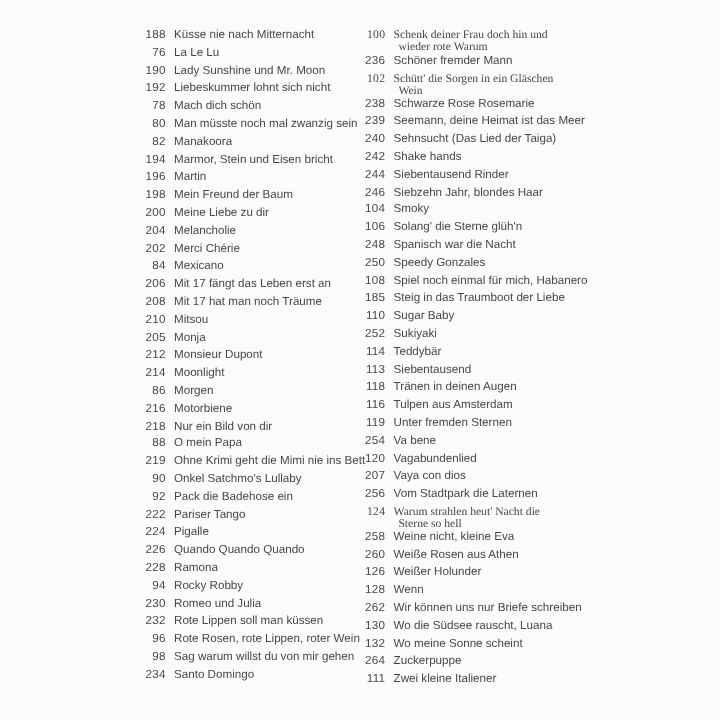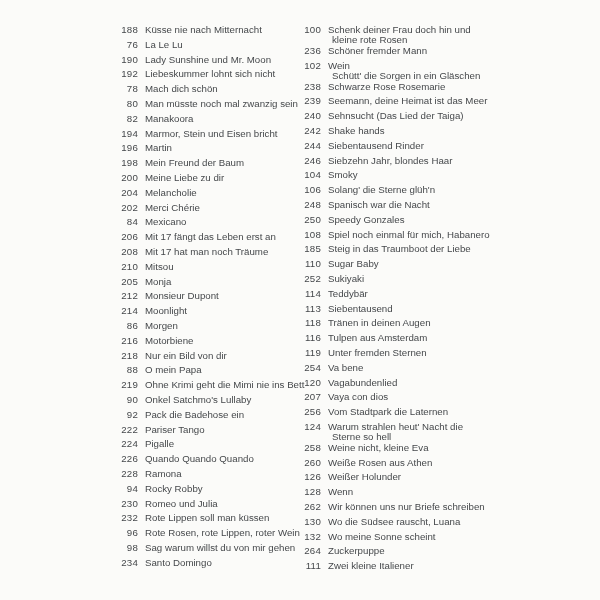--- a/index.html
+++ b/index.html
@@ -20,21 +20,21 @@
     position: absolute;
     top: 24px;
   }
   .col-left  { left: 104px; }
   .col-right { left: 287px; }
   .entry {
     display: flex;
     align-items: flex-start;
     margin-bottom: 3.8px;
   }
-  .entry.twoline { margin-bottom: -0.6px; }
+  .entry.twoline { margin-bottom: -0.6px; font-family: Liberation Serif, serif; }
   .num {
     flex: none;
     width: 34px;
     text-align: right;
     line-height: 11px;
     letter-spacing: 0.2px;
   }
   .title { margin-left: 7px; }
   .line {
     line-height: 11px;
@@ -271,34 +271,34 @@
         <span class="title">
           <div class="line">Santo Domingo</div>
         </span>
       </div>
     </div>
   <div class="col col-right" id="col-right">
       <div class="entry twoline">
         <span class="num">100</span>
         <span class="title">
           <div class="line">Schenk deiner Frau doch hin und</div>
-          <div class="line">kleine rote Rosen</div>
+          <div class="line">wieder rote Warum</div>
         </span>
       </div>
       <div class="entry">
         <span class="num">236</span>
         <span class="title">
           <div class="line">Schöner fremder Mann</div>
         </span>
       </div>
       <div class="entry twoline">
         <span class="num">102</span>
         <span class="title">
+          <div class="line">Schütt' die Sorgen in ein Gläschen</div>
           <div class="line">Wein</div>
-          <div class="line">Schütt' die Sorgen in ein Gläschen</div>
         </span>
       </div>
       <div class="entry">
         <span class="num">238</span>
         <span class="title">
           <div class="line">Schwarze Rose Rosemarie</div>
         </span>
       </div>
       <div class="entry">
         <span class="num">239</span>

